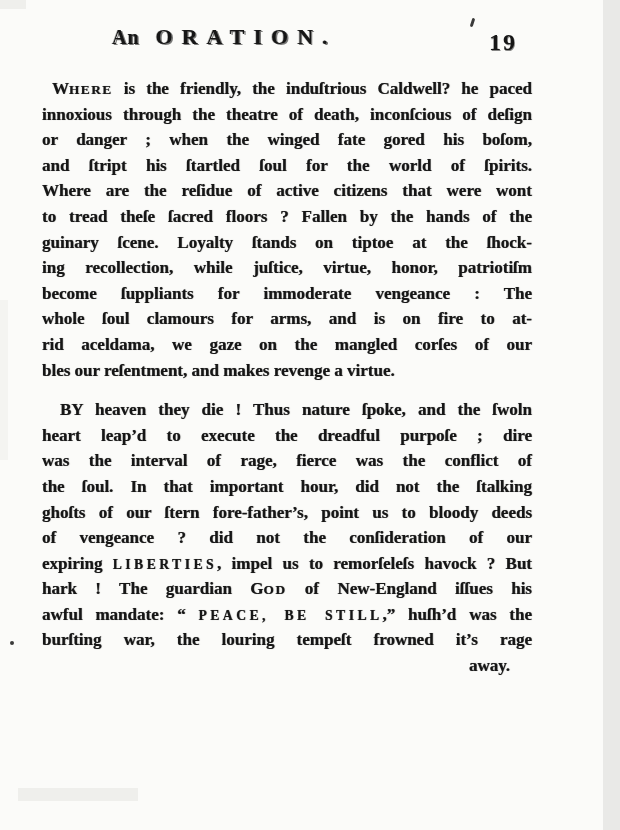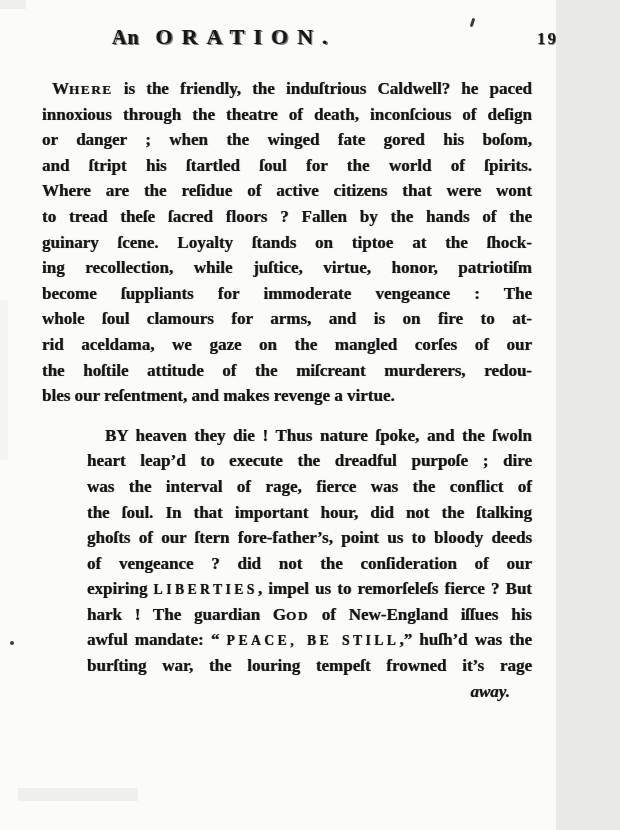--- a/index.html
+++ b/index.html
@@ -1,54 +1,53 @@
 <!DOCTYPE html>
 <html><head>
 <meta charset="utf-8">
 <style>
   html,body{margin:0;padding:0;background:#e9e9e7;}
   .page{
     position:relative;
-    width:556px;height:830px;
+    width:603px;height:830px;
     background:#fbfbf9;
     font-family:"Liberation Serif", serif;
     color:#161616;
     overflow:hidden;
   }
   
   .running-head{
     position:absolute;top:24px;left:112px;
     font-weight:bold;white-space:nowrap;
     text-shadow:1.4px 0.6px 0.6px rgba(15,15,15,0.55), -0.8px 0 0.5px rgba(15,15,15,0.3);
   }
   .running-head .an{font-size:20px;letter-spacing:1px;margin-right:16px;}
   .running-head .main{font-size:22px;letter-spacing:9px;}
   .page-number{
     position:absolute;top:29px;left:489px;
-    font-size:17px;font-weight:bold;letter-spacing:2px;
+    font-size:24px;font-weight:bold;letter-spacing:2px;
     text-shadow:0.8px 0.5px 0.6px rgba(15,15,15,0.5);
-    margin-left:48px;
   }
   
   .page-body{
     position:absolute;left:42px;top:76px;width:490px;
     font-size:17px;font-weight:bold;line-height:25.6px;
     text-shadow:0.5px 0.4px 0.7px rgba(10,10,10,0.5), -0.3px 0 0.4px rgba(10,10,10,0.25);
   }
-  .para + .para{margin-top:14px;margin-left:45px;}
+  .para + .para{margin-top:14px;}
   .line{
     height:25.6px;white-space:nowrap;
     text-align:justify;text-align-last:justify;
   }
   .line.nj{text-align-last:left;font-family:Liberation Serif, serif;}
   .i{}
   .sc{font-size:0.78em;letter-spacing:1.5px;}
   .scsp{font-size:0.8em;letter-spacing:3.5px;}
   .catchword-line{
-    height:25.6px;text-align:right;text-align-last:right;padding-right:22px;font-style:italic;
+    height:25.6px;text-align:right;text-align-last:right;padding-right:22px;
   }
   
   .speck{position:absolute;background:#3a3a3a;border-radius:50%;}
   .speck.s1{left:10px;top:641px;width:4px;height:4px;}
   .speck.s2{left:471px;top:18px;width:3px;height:9px;transform:rotate(18deg);border-radius:2px;}
   .smudge{position:absolute;background:#efefec;}
   .smudge.m1{left:0;top:0;width:26px;height:9px;}
   .smudge.m2{left:18px;top:788px;width:120px;height:13px;}
   .smudge.m3{left:0;top:300px;width:8px;height:160px;background:#f4f4f1;}
 </style>
@@ -76,31 +75,30 @@
         <div class="line"><span>innoxious through the theatre of death, inconſcious of deſign</span></div>
         <div class="line"><span>or danger ; when the winged fate gored his boſom,</span></div>
         <div class="line"><span>and ſtript his ſtartled ſoul for the world of ſpirits.</span></div>
         <div class="line"><span>Where are the </span><span class="i">reſidue</span><span> of </span><span class="i">active citizens</span><span> that were wont</span></div>
         <div class="line"><span>to tread theſe ſacred floors ? Fallen by the hands of the</span></div>
         <div class="line"><span>guinary ſcene.  Loyalty ſtands on tiptoe at the ſhock-</span></div>
         <div class="line"><span>ing recollection, while juſtice, virtue, honor, patriotiſm</span></div>
         <div class="line"><span>become ſuppliants for immoderate vengeance :  The</span></div>
         <div class="line"><span>whole ſoul clamours for arms, and is on fire to at-</span></div>
         <div class="line"><span>rid </span><span class="i">aceldama</span><span>, we gaze on the mangled corſes of our</span></div>
-        <div class="line"><span>the hoſtile attitude of the miſcreant </span><span class="i">murderers</span><span>, redou-</span></div>
         <div class="line nj"><span>bles our reſentment, and makes revenge a virtue.</span></div>
       </div>
       <div class="para">
         <div class="line" style="text-indent: 18px;"><span class="i">BY heaven they die</span><span> !  Thus nature ſpoke, and the ſwoln</span></div>
         <div class="line"><span>heart leap’d to execute the dreadful purpoſe ; dire</span></div>
         <div class="line"><span>was the interval of rage, fierce was the conflict of</span></div>
         <div class="line"><span>the ſoul.  In that important hour, did not the ſtalking</span></div>
         <div class="line"><span>ghoſts of our </span><span class="i">ſtern fore-father’s</span><span>, point us to bloody deeds</span></div>
         <div class="line"><span>of vengeance ? did not the conſideration of our</span></div>
-        <div class="line"><span class="i">expiring </span><span class="scsp">LIBERTIES</span><span>, impel us to remorſeleſs fierce ? But</span></div>
+        <div class="line"><span class="i">expiring </span><span class="scsp">LIBERTIES</span><span>, impel us to remorſeleſs havock ? But</span></div>
         <div class="line"><span>hark !  The guardian G</span><span class="sc">OD</span><span> of New-England iſſues his</span></div>
         <div class="line"><span>awful mandate: “ </span><span class="scsp">PEACE, BE STILL</span><span>,” huſh’d was the</span></div>
         <div class="line"><span>burſting war, the louring tempeſt frowned it’s rage</span></div>
       </div>
       <div class="catchword-line">
       <span>away.</span>
     </div>
   </div>
 
 </div>

